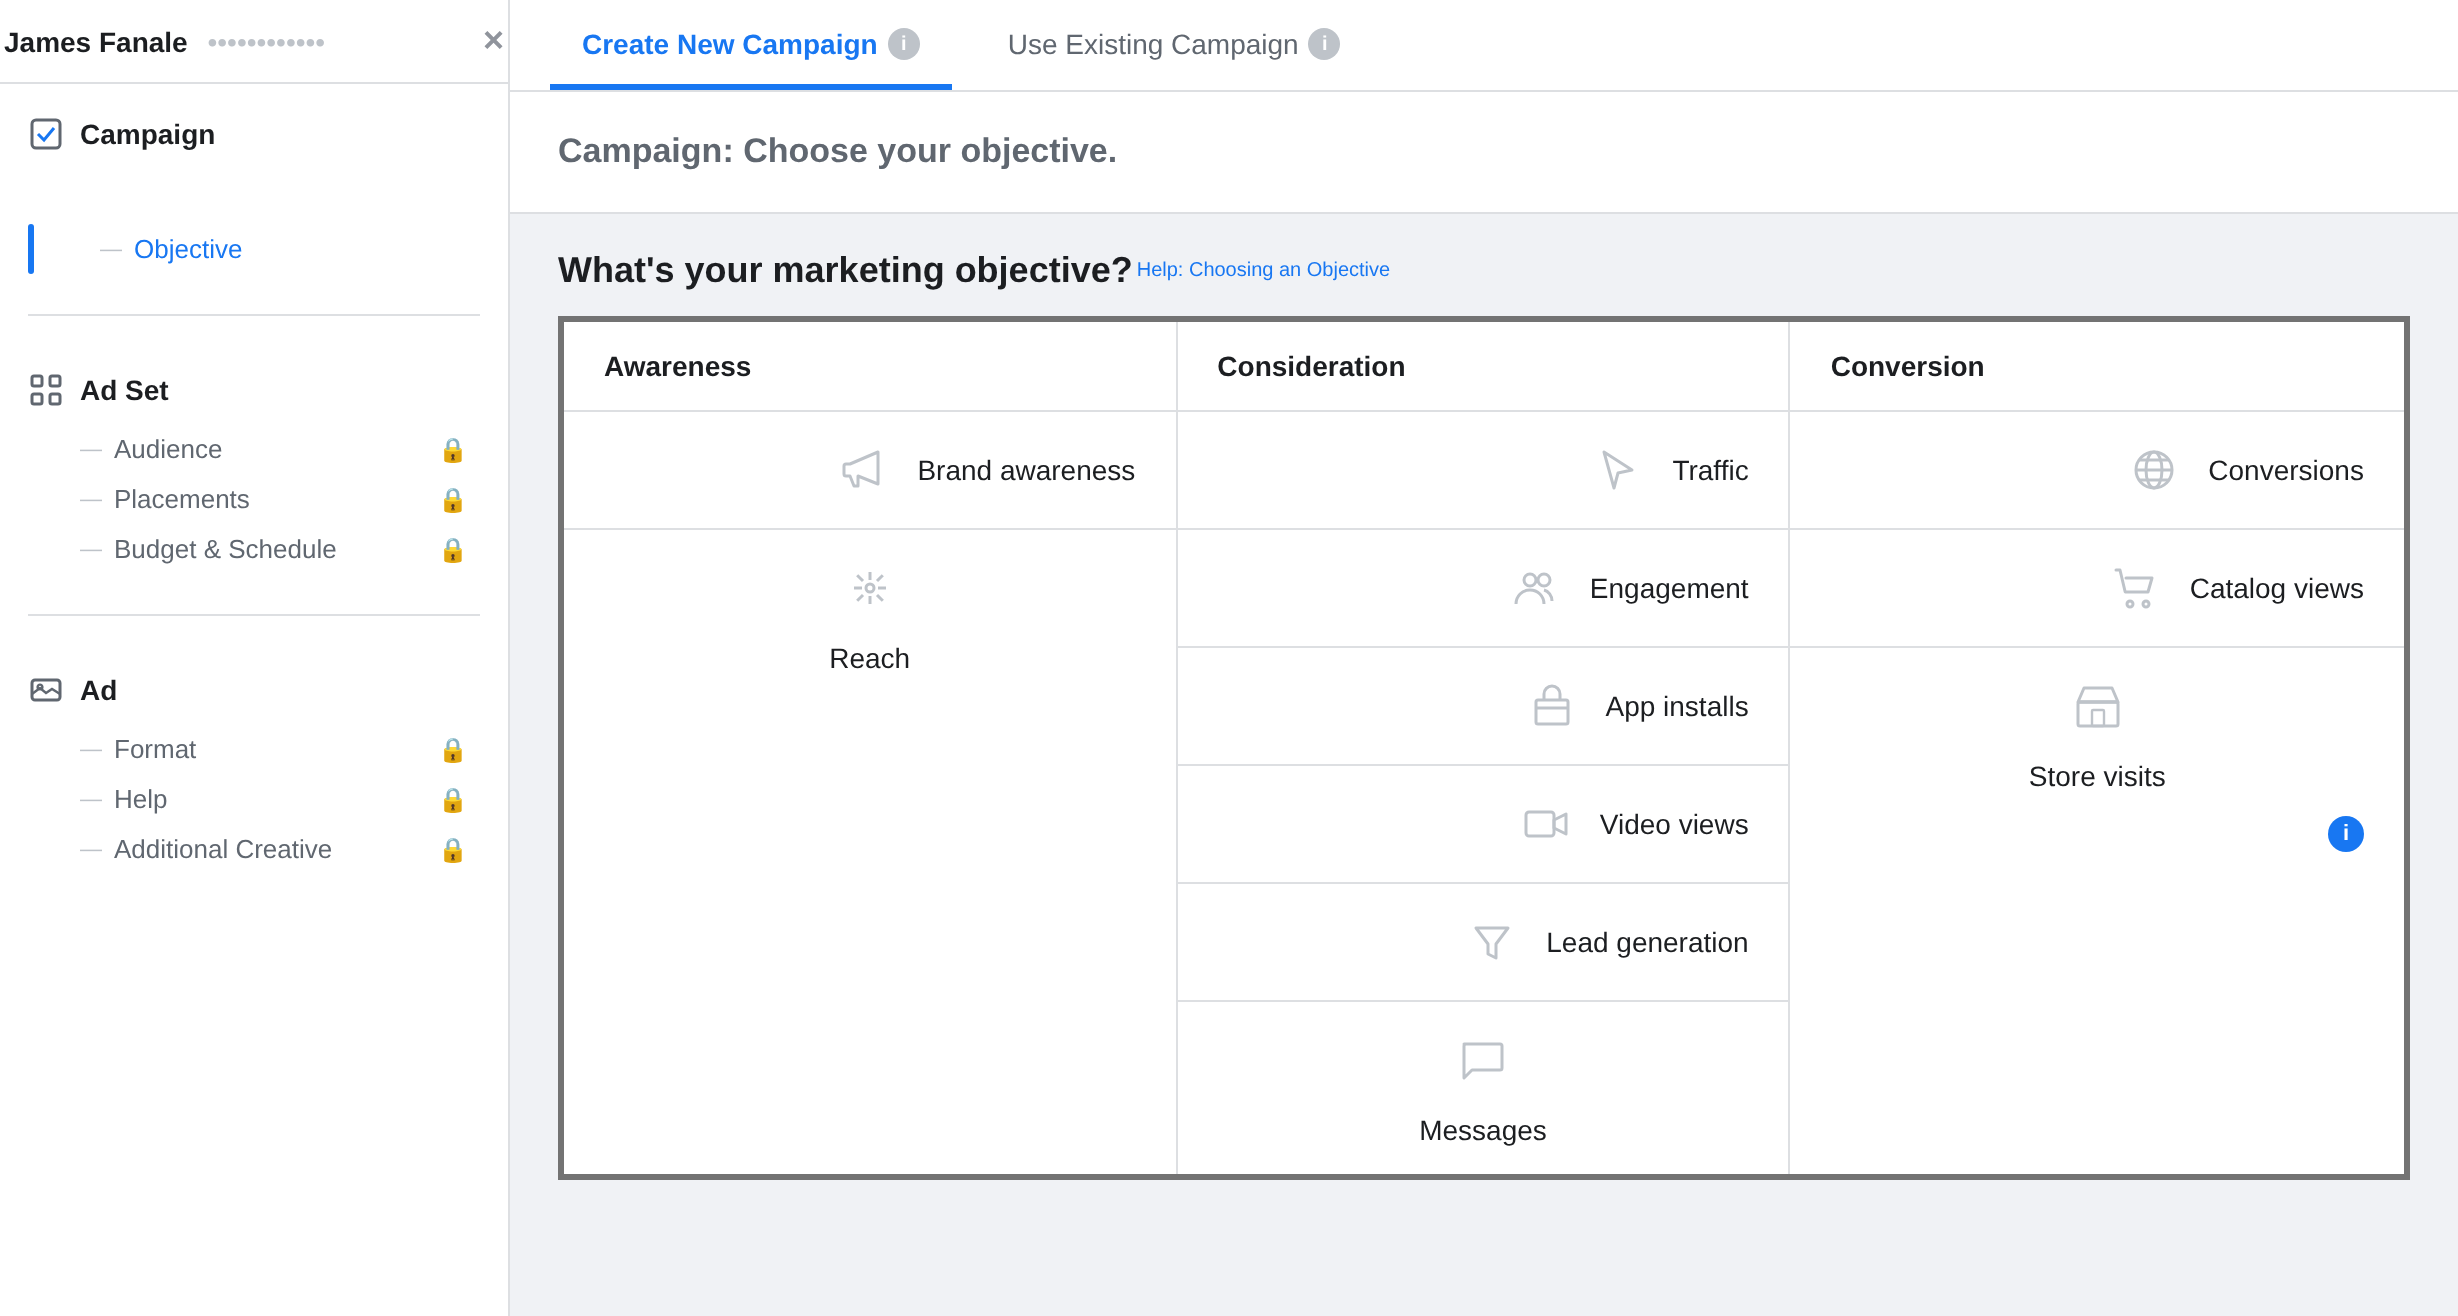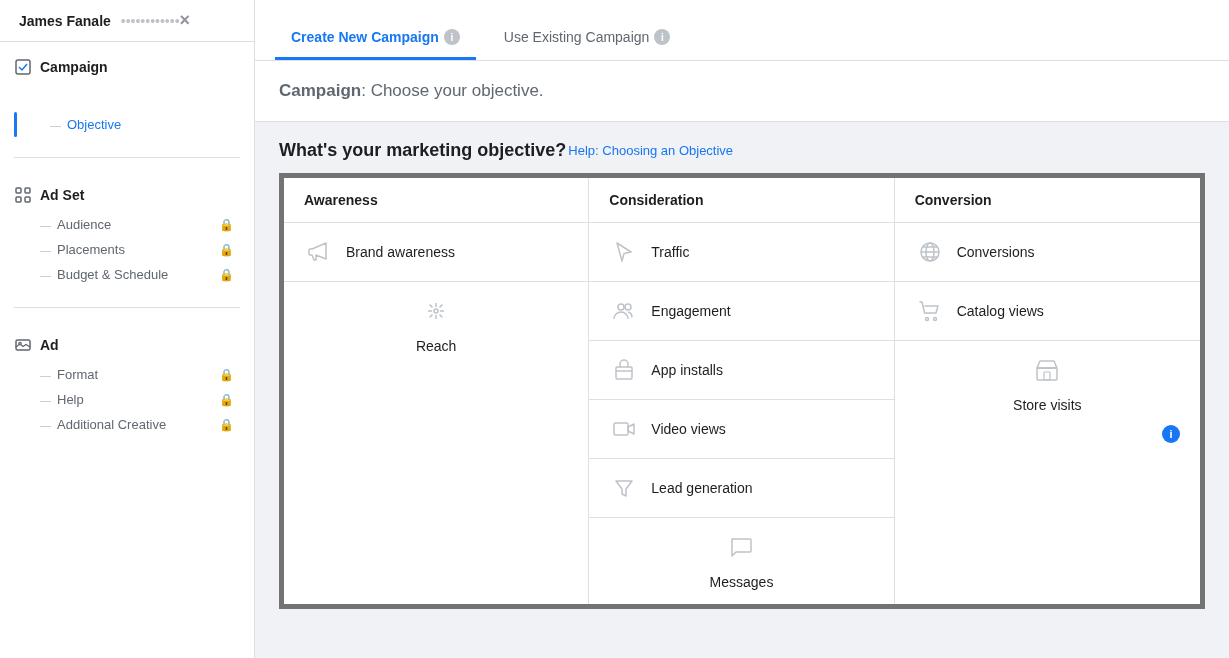--- a/index.html
+++ b/index.html
@@ -12,21 +12,22 @@
       background: #fff;
       border-right: 1px solid #dddfe2;
       display: flex;
       flex-direction: column;
       height: 100%;
       overflow-y: auto;
     }
     .sidebar-header {
       display: flex;
       align-items: center;
-      padding: 10px 19px;
+      justify-content: space-between;
+      padding: 10px 2px;
       border-bottom: 1px solid #dddfe2;
       font-size: 14px;
       font-weight: 600;
       color: #1c1e21;
     }
     .sidebar-header-close {
       color: #90949c;
       font-size: 18px;
       cursor: pointer;
     }
@@ -103,21 +104,20 @@
     .tab {
       padding: 14px 16px 12px 16px;
       font-size: 14px;
       font-weight: 500;
       color: #606770;
       cursor: pointer;
       border-bottom: 3px solid transparent;
       display: flex;
       align-items: center;
       gap: 5px;
-      margin-top: 15px;
     }
     .tab.active {
       color: #1877f2;
       border-bottom-color: #1877f2;
       font-weight: 600;
     }
     .tab-info {
       width: 16px;
       height: 16px;
       background: #bec3c9;
@@ -152,30 +152,30 @@
     }
     .objective-title {
       font-size: 18px;
       font-weight: 600;
       color: #1c1e21;
       display: flex;
       align-items: center;
       gap: 2px;
     }
     .objective-help-link {
-      font-size: 13px;
+      font-size: 10px;
       color: #1877f2;
       font-weight: 400;
       cursor: pointer;
     }
 
     
     .objective-table {
       background: #fff;
-      border: 5px solid #737373;
+      border: 3px solid #737373;
       margin: 0 24px 24px 24px;
     }
     .table-header {
       display: grid;
       grid-template-columns: 1fr 1fr 1fr;
       border-bottom: 1px solid #dddfe2;
     }
     .col-header {
       padding: 14px 20px;
       font-size: 14px;
@@ -196,20 +196,21 @@
 
     .obj-item {
       display: flex;
       align-items: center;
       gap: 12px;
       padding: 14px 20px;
       border-bottom: 1px solid #dddfe2;
       cursor: pointer;
       font-size: 14px;
       color: #1c1e21;
+      justify-content: flex-end;
     }
     .obj-item:last-child { border-bottom: none; flex-direction: column; }
 
     .obj-icon {
       width: 30px;
       height: 30px;
       display: flex;
       align-items: center;
       justify-content: center;
       color: #bec3c9;
@@ -333,21 +334,21 @@
       <span class="tab-info">i</span>
     </div>
     <div class="tab" style="margin-left: 12px;">
       <span>Use Existing Campaign</span>
       <span class="tab-info">i</span>
     </div>
   </div>
 
   <div class="campaign-header">
     <h2>
-      <span style="font-weight:700;">Campaign</span><span style="font-weight:400; color:#606770;">: Choose your objective.</span>
+      <span style="font-weight:700;">Campaign</span><span style="font-weight:700; color:#606770;">: Choose your objective.</span>
     </h2>
   </div>
 
   <div class="objective-section">
     <div class="objective-title">
       <span>What's your marketing objective?</span>
       <span class="objective-help-link">Help: Choosing an Objective</span>
     </div>
   </div>
 

